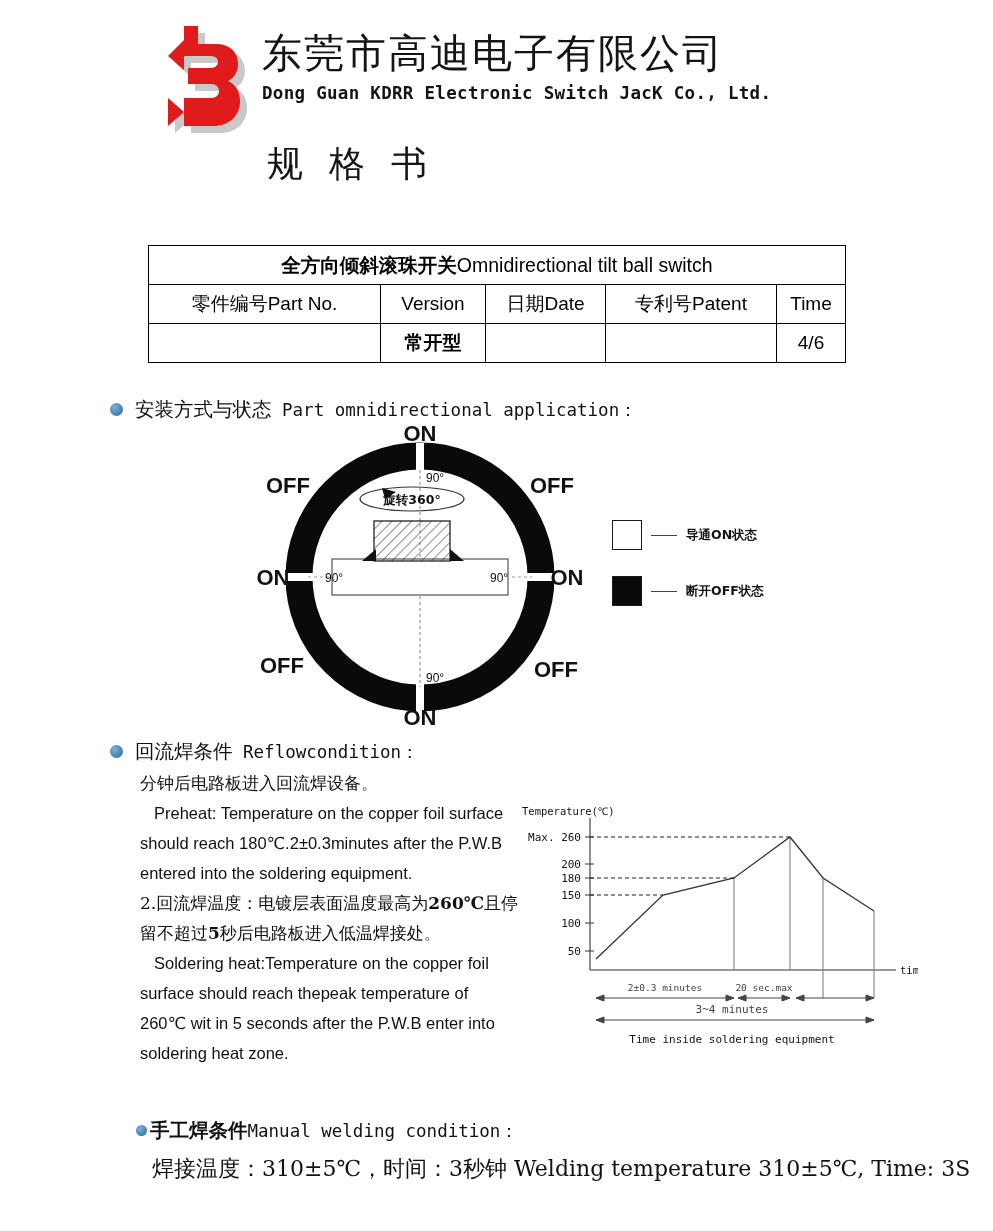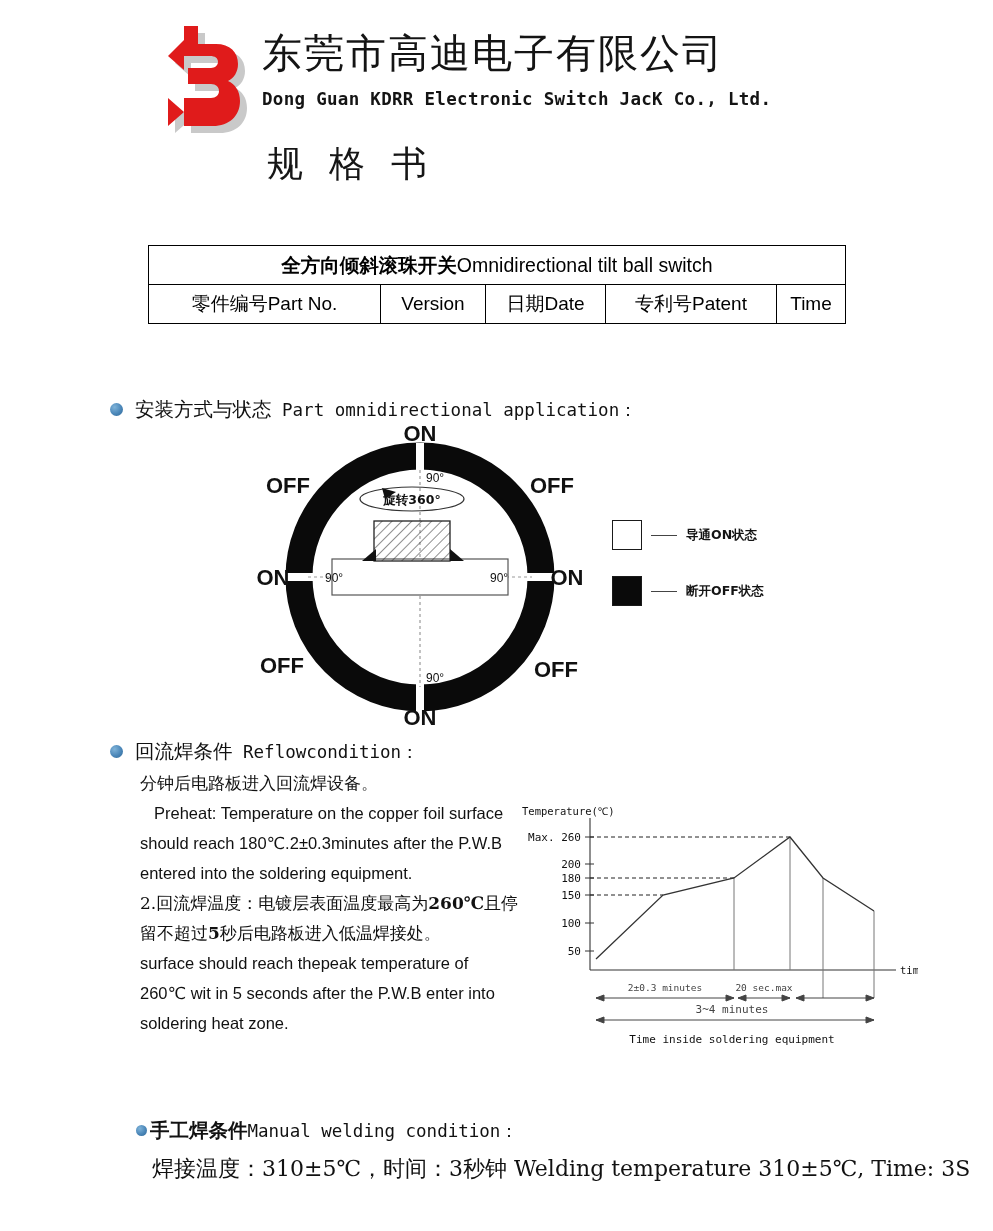--- a/index.html
+++ b/index.html
@@ -35,21 +35,21 @@
   }
   #company-cn {
     font-family: "DejaVu Serif", "Liberation Serif", serif;
     font-size: 40px;
     line-height: 46px;
     letter-spacing: 2px;
     color: #141414;
     white-space: nowrap;
   }
   #company-en {
-    margin-top: 13px;
+    margin-top: 7px;
     font-family: "DejaVu Sans Mono", "Liberation Mono", monospace;
     font-size: 17.5px;
     font-weight: bold;
     letter-spacing: 0.3px;
     color: #141414;
     white-space: nowrap;
   }
 
   #doc-title {
     position: absolute;
@@ -250,20 +250,27 @@
         <span class="t-title-cn">全方向倾斜滚珠开关</span><span class="t-title-en">Omnidirectional tilt ball switch</span>
       </td>
     </tr>
     <tr class="row-head">
       <td>零件编号Part No.</td>
       <td>Version</td>
       <td>日期Date</td>
       <td>专利号Patent</td>
       <td>Time</td>
     </tr>
+    <tr class="row-val">
+      <td></td>
+      <td class="cell-bold">常开型</td>
+      <td></td>
+      <td></td>
+      <td>4/6</td>
+    </tr>
   </tbody>
 </table>
 
 <div class="bullet-row" style="left:110px; top:396px;">
   <span class="bullet-dot"></span>
   <span class="bullet-text">
     <span class="cn">安装方式与状态</span>
     <span>Part omnidirectional application：</span>
   </span>
 </div>
@@ -345,20 +352,21 @@
   <div class="para-line en indent">Preheat: Temperature on the copper foil surface</div>
   <div class="para-line en">should reach 180℃.2±0.3minutes after the P.W.B</div>
   <div class="para-line en">entered into the soldering equipment.</div>
 
   <div class="para-line">
     <span>2.回流焊温度：电镀层表面温度最高为</span><b>260℃</b><span>且停</span>
   </div>
   <div class="para-line">
     <span>留不超过</span><b>5</b><span>秒后电路板进入低温焊接处。</span>
   </div>
+  <div class="para-line en indent">Soldering heat:Temperature on the copper foil</div>
   <div class="para-line en">surface should reach thepeak temperature of</div>
   <div class="para-line en">260℃ wit in 5 seconds after the  P.W.B enter into</div>
   <div class="para-line en">soldering heat zone.</div>
 </div>
 
 <div id="reflow-chart">
   <svg width="400" height="262" viewBox="0 0 400 262">
 
     <text x="4" y="17" font-family="'DejaVu Sans Mono','Liberation Mono',monospace" font-size="10.5" fill="#111">Temperature(℃)</text>
 

